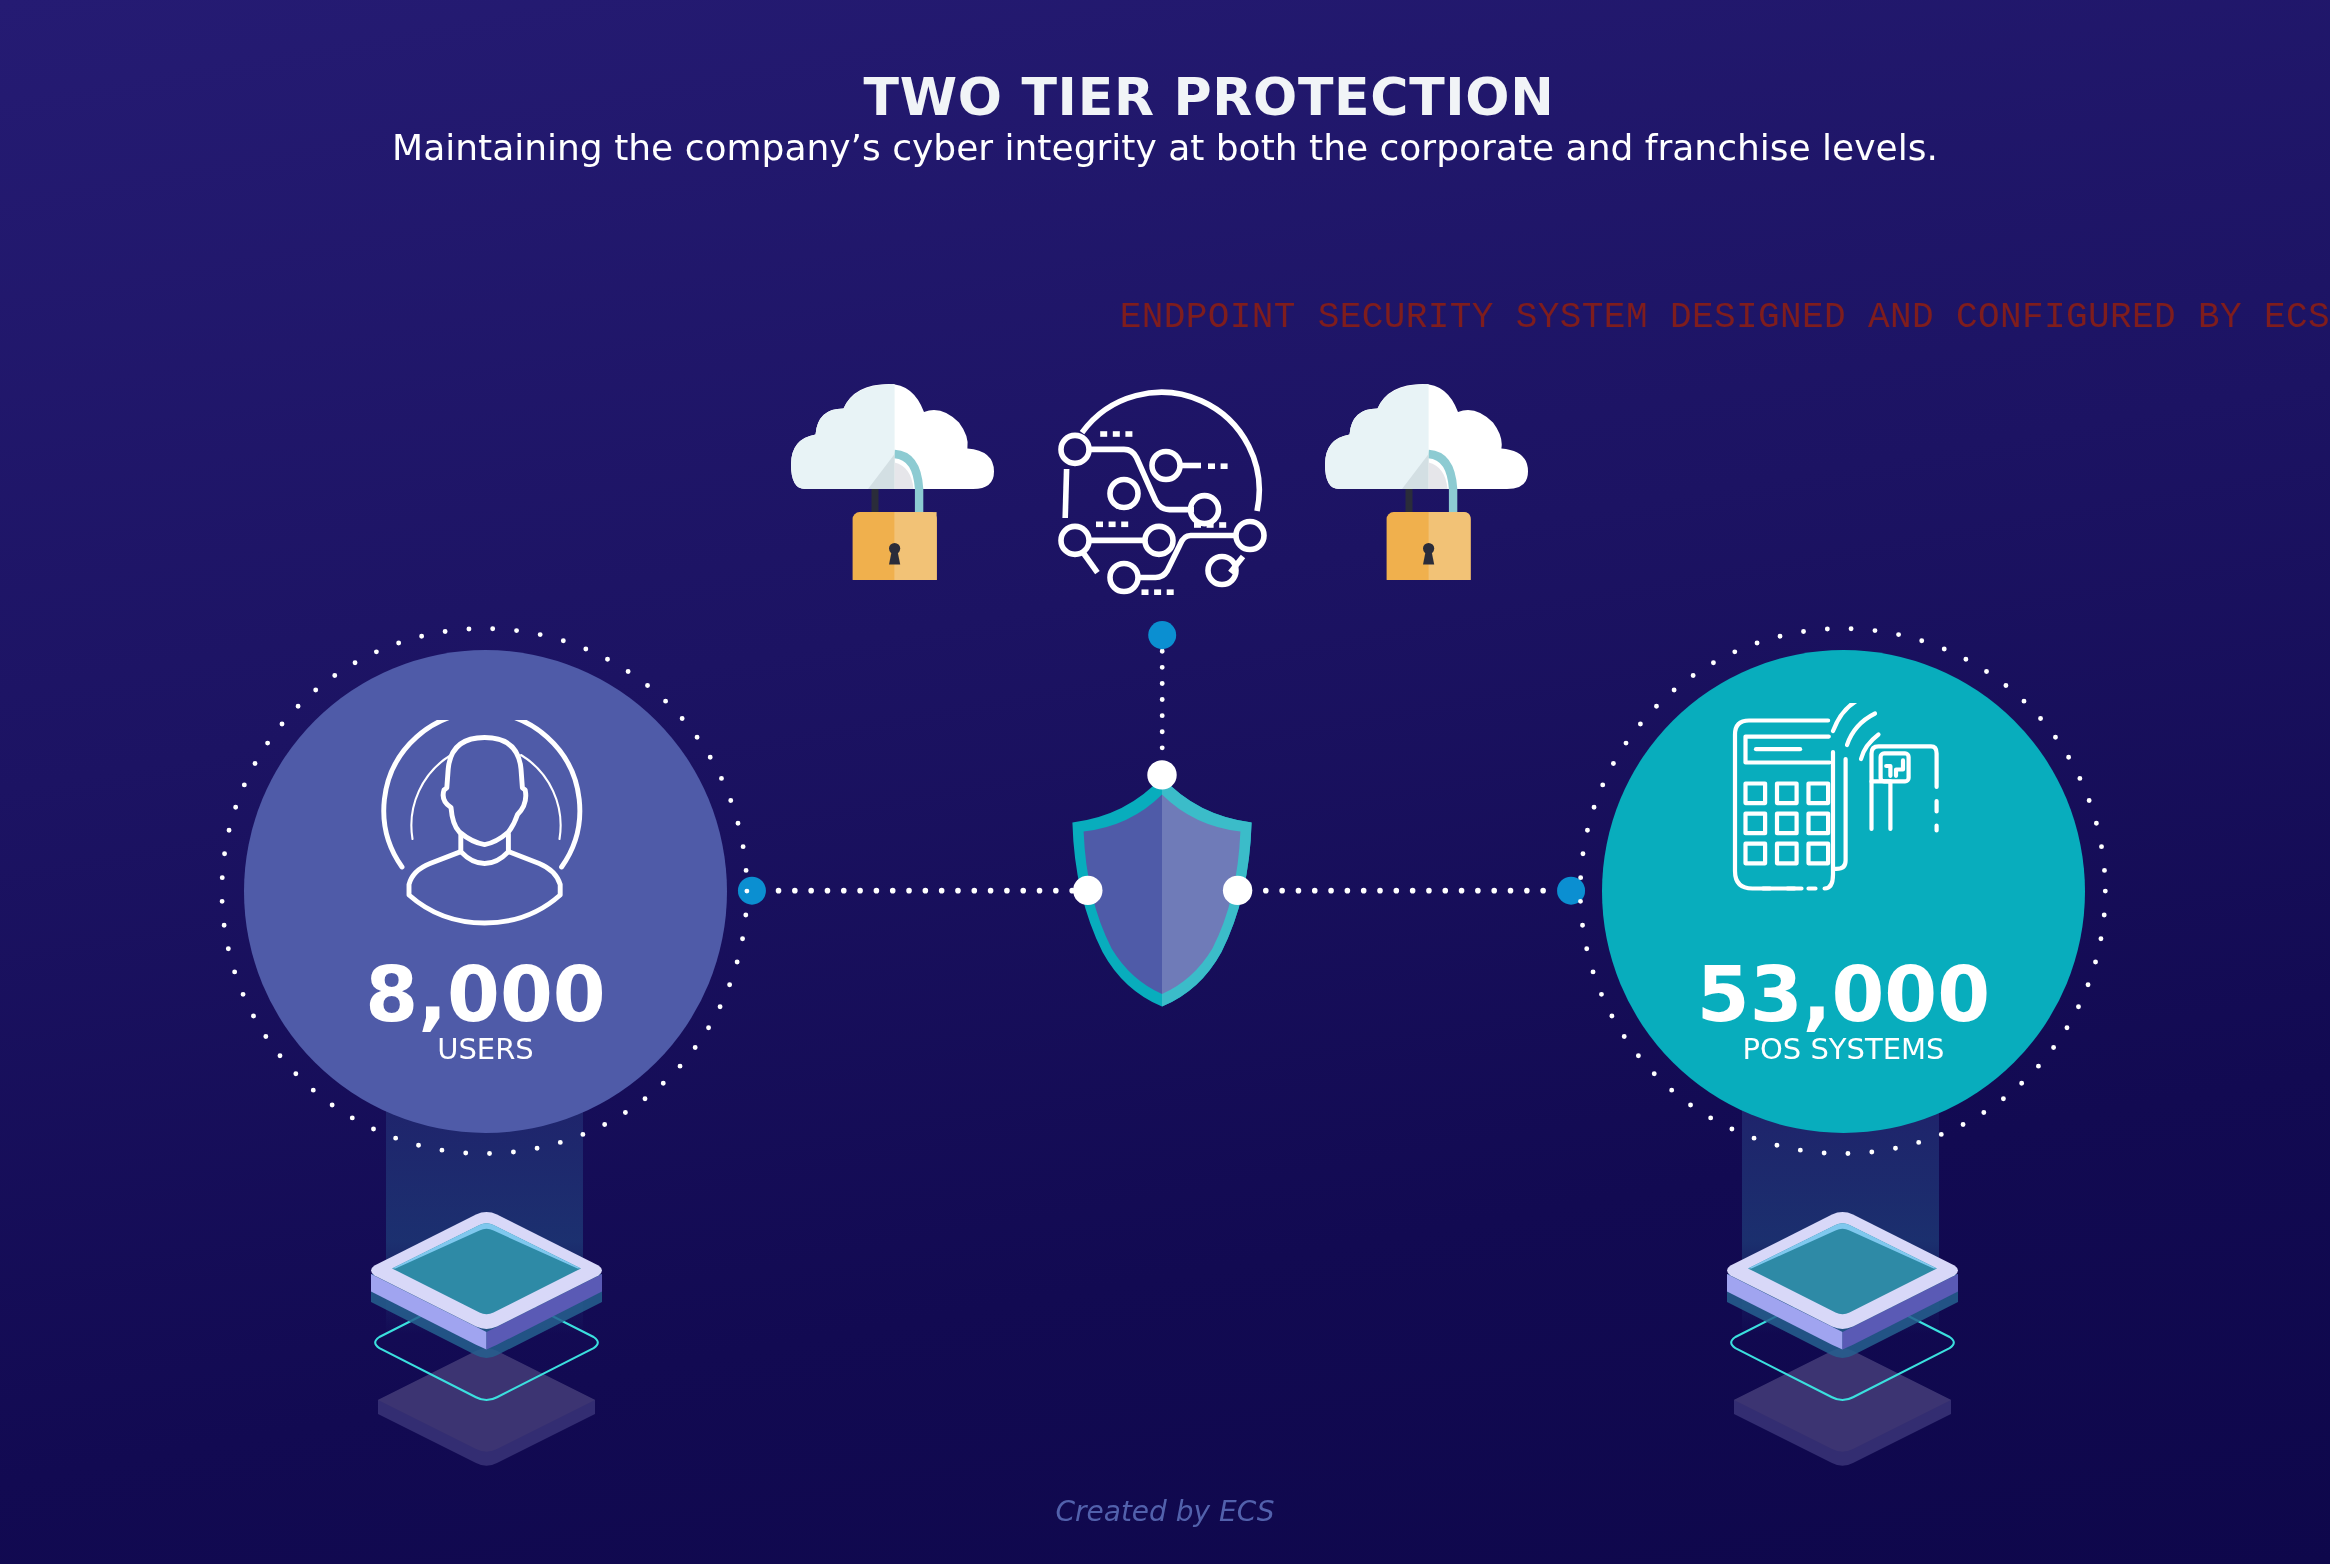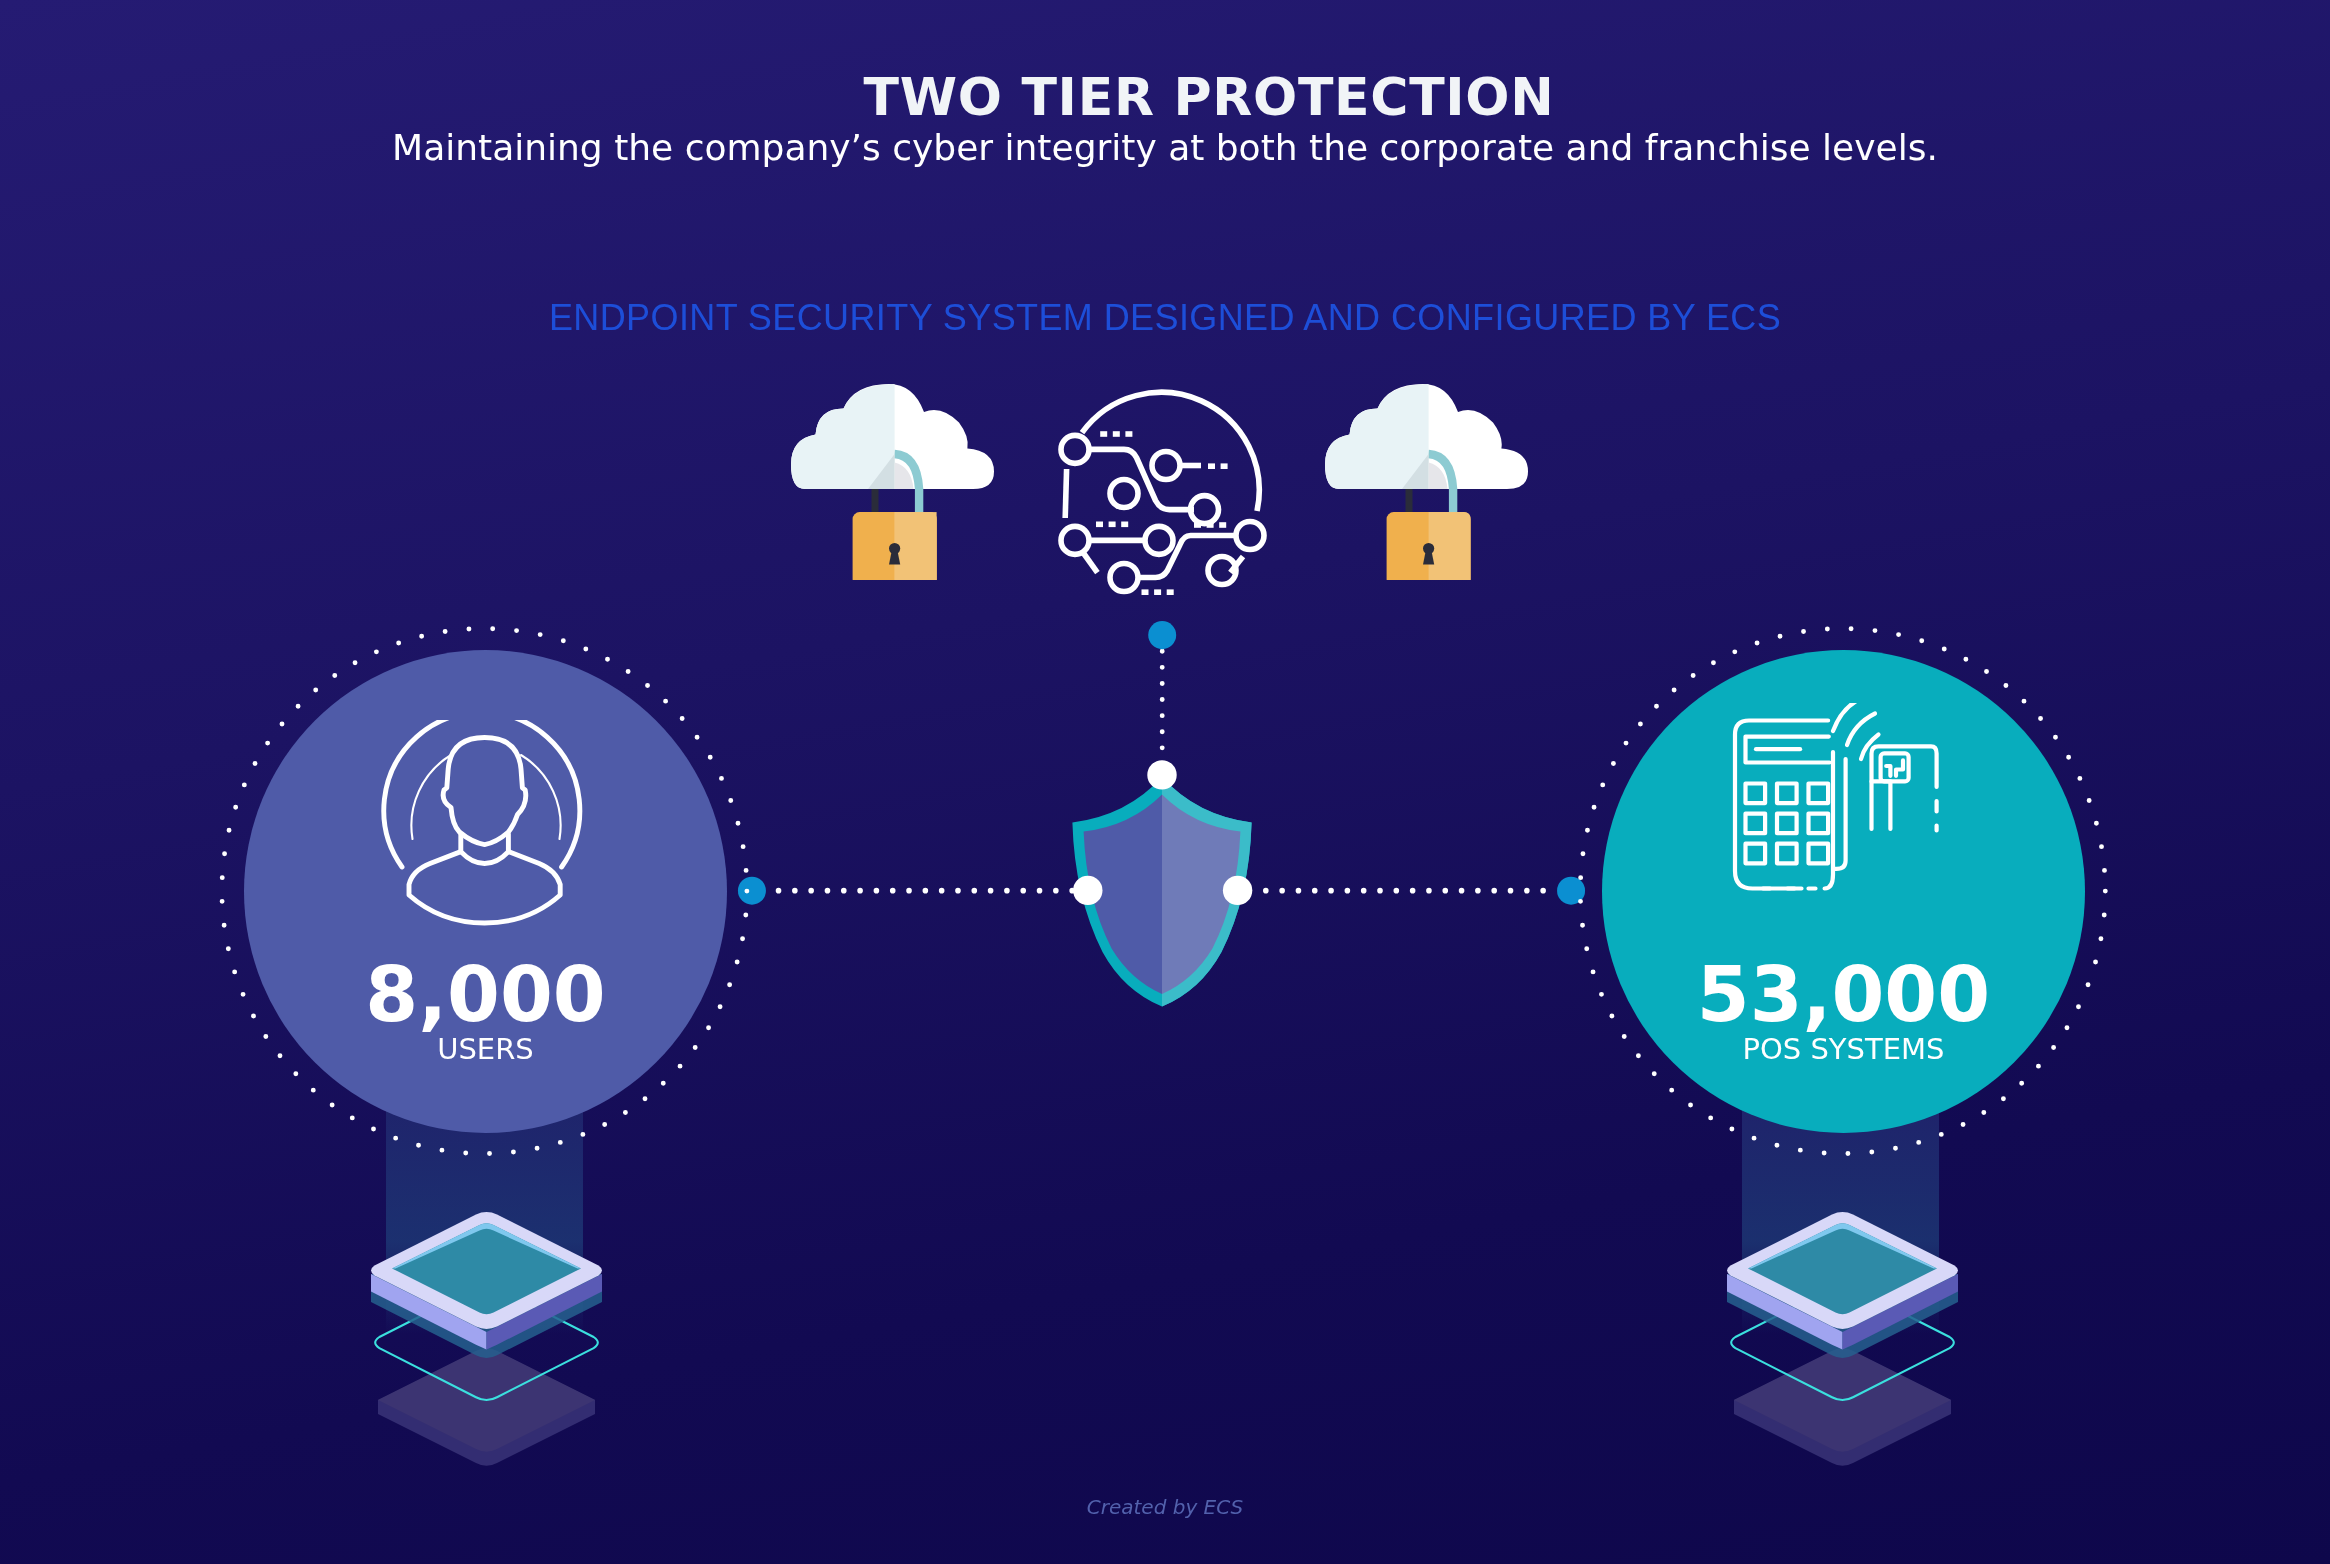--- a/index.html
+++ b/index.html
@@ -5,22 +5,22 @@
   html, body { margin:0; padding:0; }
   body {
     width:2330px; height:1565px; overflow:hidden; position:relative;
     background: linear-gradient(170deg, #251b73 0%, #1c1363 40%, #120a52 75%, #0e074b 100%);
     font-family: "DejaVu Sans", sans-serif;
   }
   .abs { position:absolute; }
   .center-text { position:absolute; left:0; width:2330px; text-align:center; }
   #title { top:67px; font-size:52px; font-weight:bold; color:#f1f4f7; letter-spacing:0.7px; font-family:"DejaVu Sans", sans-serif;padding-left:44px; }
   #subtitle { top:127px; font-size:36px; color:#ffffff; font-family:"DejaVu Sans", sans-serif; }
-  #section-heading { top:297px; font-size:36px; color:#1d4ed8; font-family:Liberation Sans, sans-serif; letter-spacing:0.4px; }
-  #footer { top:1495px; font-size:20px; color:#5261ac; font-style:italic; font-family:"DejaVu Sans", sans-serif; }
+  #section-heading { top:297px; font-size:36px; color:#7f1d1d; font-family:Liberation Mono, monospace; letter-spacing:0.4px;text-align:right; }
+  #footer { top:1495px; font-size:28px; color:#5261ac; font-style:italic; font-family:"DejaVu Sans", sans-serif; }
 
   .stat-circle {
     position:absolute; width:483px; height:483px; border-radius:50%;
     display:flex; flex-direction:column; align-items:center;
   }
   #circle-users { left:244px; top:650px; background:#4f5ba8; }
   #circle-pos { left:1602px; top:650px; background:#08adbd; }
   .stat-value { position:absolute; top:279px; width:100%; text-align:center; color:#fff; font-weight:bold; font-size:76px; font-family:"DejaVu Sans", sans-serif;margin-top:21px; }
   .stat-label { position:absolute; top:382px; width:100%; text-align:center; color:#fff; font-size:29px; font-family:"DejaVu Sans", sans-serif; }
 

